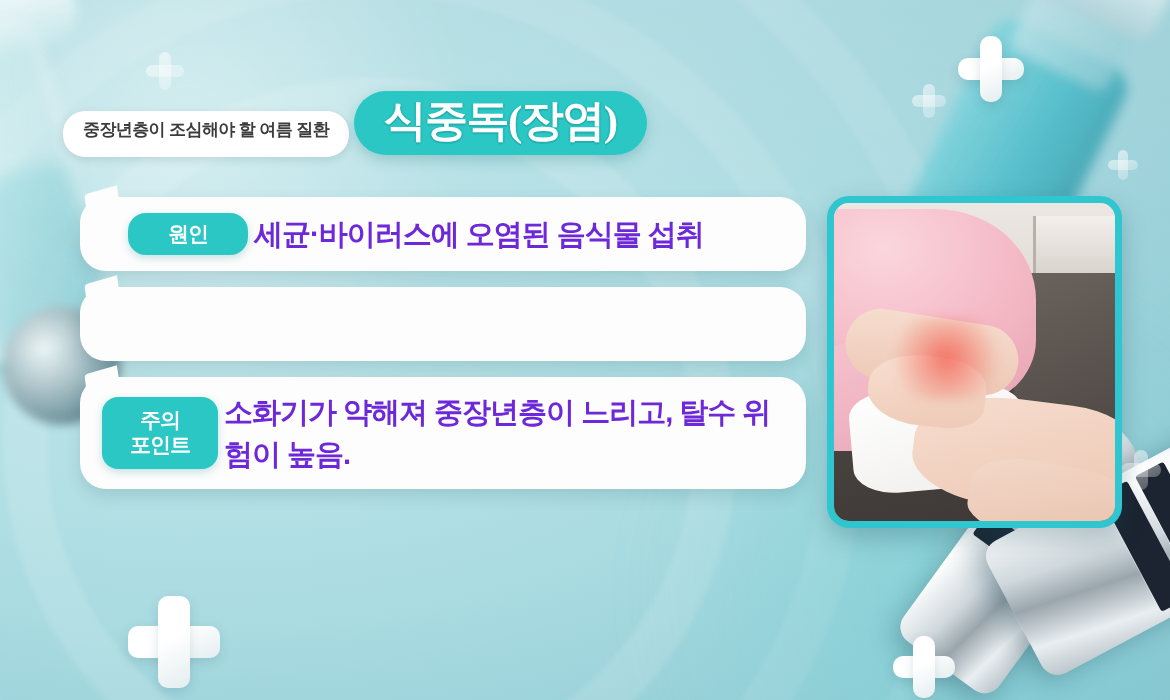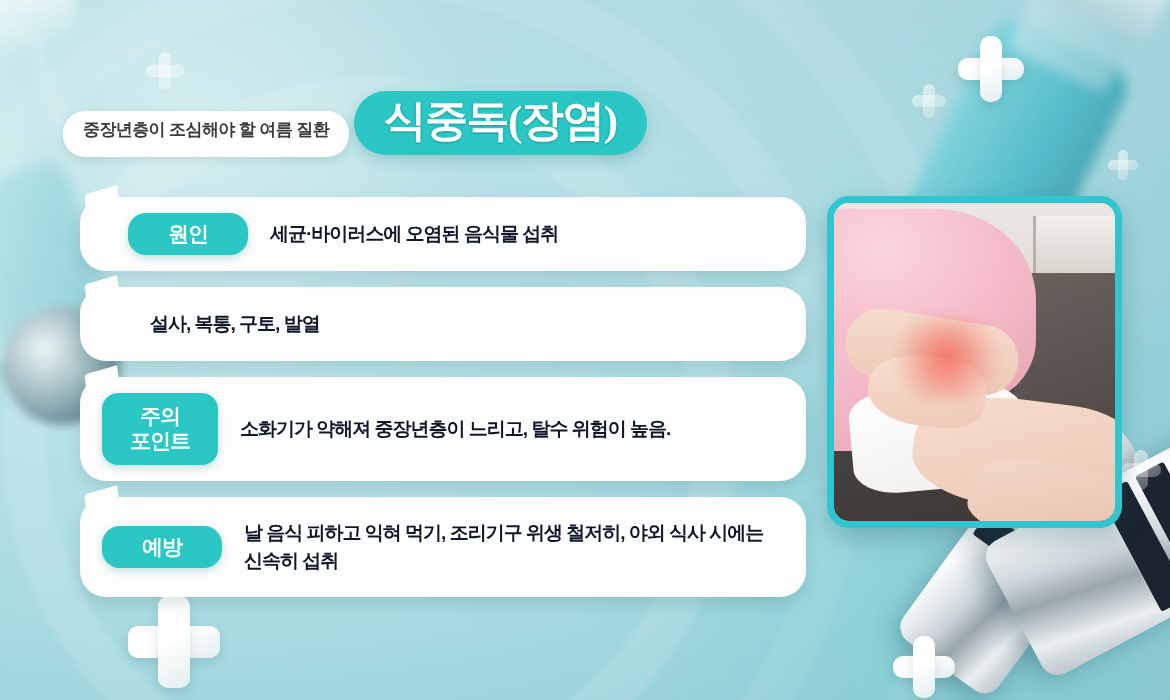--- a/index.html
+++ b/index.html
@@ -113,22 +113,22 @@
     box-shadow:0 7px 16px rgba(30,85,95,.16);display:flex;align-items:center;padding:14px 22px;
     min-height:38px;}
   .card::before{content:"";position:absolute;left:6px;top:-7px;width:34px;height:34px;
     background:#fdfdfd;border-radius:4px 0 22px 0;
     transform:rotate(-16deg) skewX(-8deg);z-index:0;}
   .badge{position:relative;z-index:2;flex:0 0 auto;background:#2ac7c4;border-radius:18px;
     min-width:92px;padding:9px 14px;text-align:center;color:#ffffff;font-weight:bold;
     font-size:21px;letter-spacing:-1px;line-height:1.18;
     box-shadow:0 3px 8px rgba(22,140,140,.25);}
   .badge.two-line{border-radius:16px;padding:11px 12px;}
-  .body-text{position:relative;z-index:2;margin-left:22px;color:#0f172a;font-weight:bold;
-    font-size:19px;letter-spacing:-1px;line-height:1.45;}
+  .body-text{position:relative;z-index:2;margin-left:6px;color:#6d28d9;font-weight:bold;
+    font-size:29px;letter-spacing:-1px;line-height:1.45;}
 
   #card1,#card2{min-height:46px;padding-left:48px;}
   #card3{min-height:76px;}
   #card4{min-height:72px;}
 
   
   .photo-frame{position:absolute;left:827px;top:196px;width:281px;height:318px;
     border:7px solid #2fc6cf;border-radius:22px;overflow:hidden;
     box-shadow:0 10px 24px rgba(25,80,95,.28);background:#d9c6bb;}
   .photo{position:absolute;inset:0;overflow:hidden;}
@@ -245,35 +245,30 @@
   </div>
 
   <div class="cards">
 
     <div class="card" id="card1">
       <div class="badge">원인</div>
       <div class="body-text">세균·바이러스에 오염된 음식물 섭취</div>
     </div>
 
     <div class="card" id="card2">
-      <div class="body-text">설사, 복통, 구토, 발열</div>
     </div>
 
     <div class="card" id="card3">
       <div class="badge two-line">
         <div>주의</div>
         <div>포인트</div>
       </div>
       <div class="body-text">소화기가 약해져 중장년층이 느리고, 탈수 위험이 높음.</div>
     </div>
 
-    <div class="card" id="card4">
-      <div class="badge">예방</div>
-      <div class="body-text">날 음식 피하고 익혀 먹기, 조리기구 위생 철저히, 야외 식사 시에는 신속히 섭취</div>
-    </div>
 
   </div>
 
   <div class="photo-frame">
     <div class="photo">
       <div class="ph-wall"></div>
       <div class="ph-cabinet"></div>
       <div class="ph-dark"></div>
       <div class="ph-sofa"></div>
       <div class="ph-sofa-back"></div>

